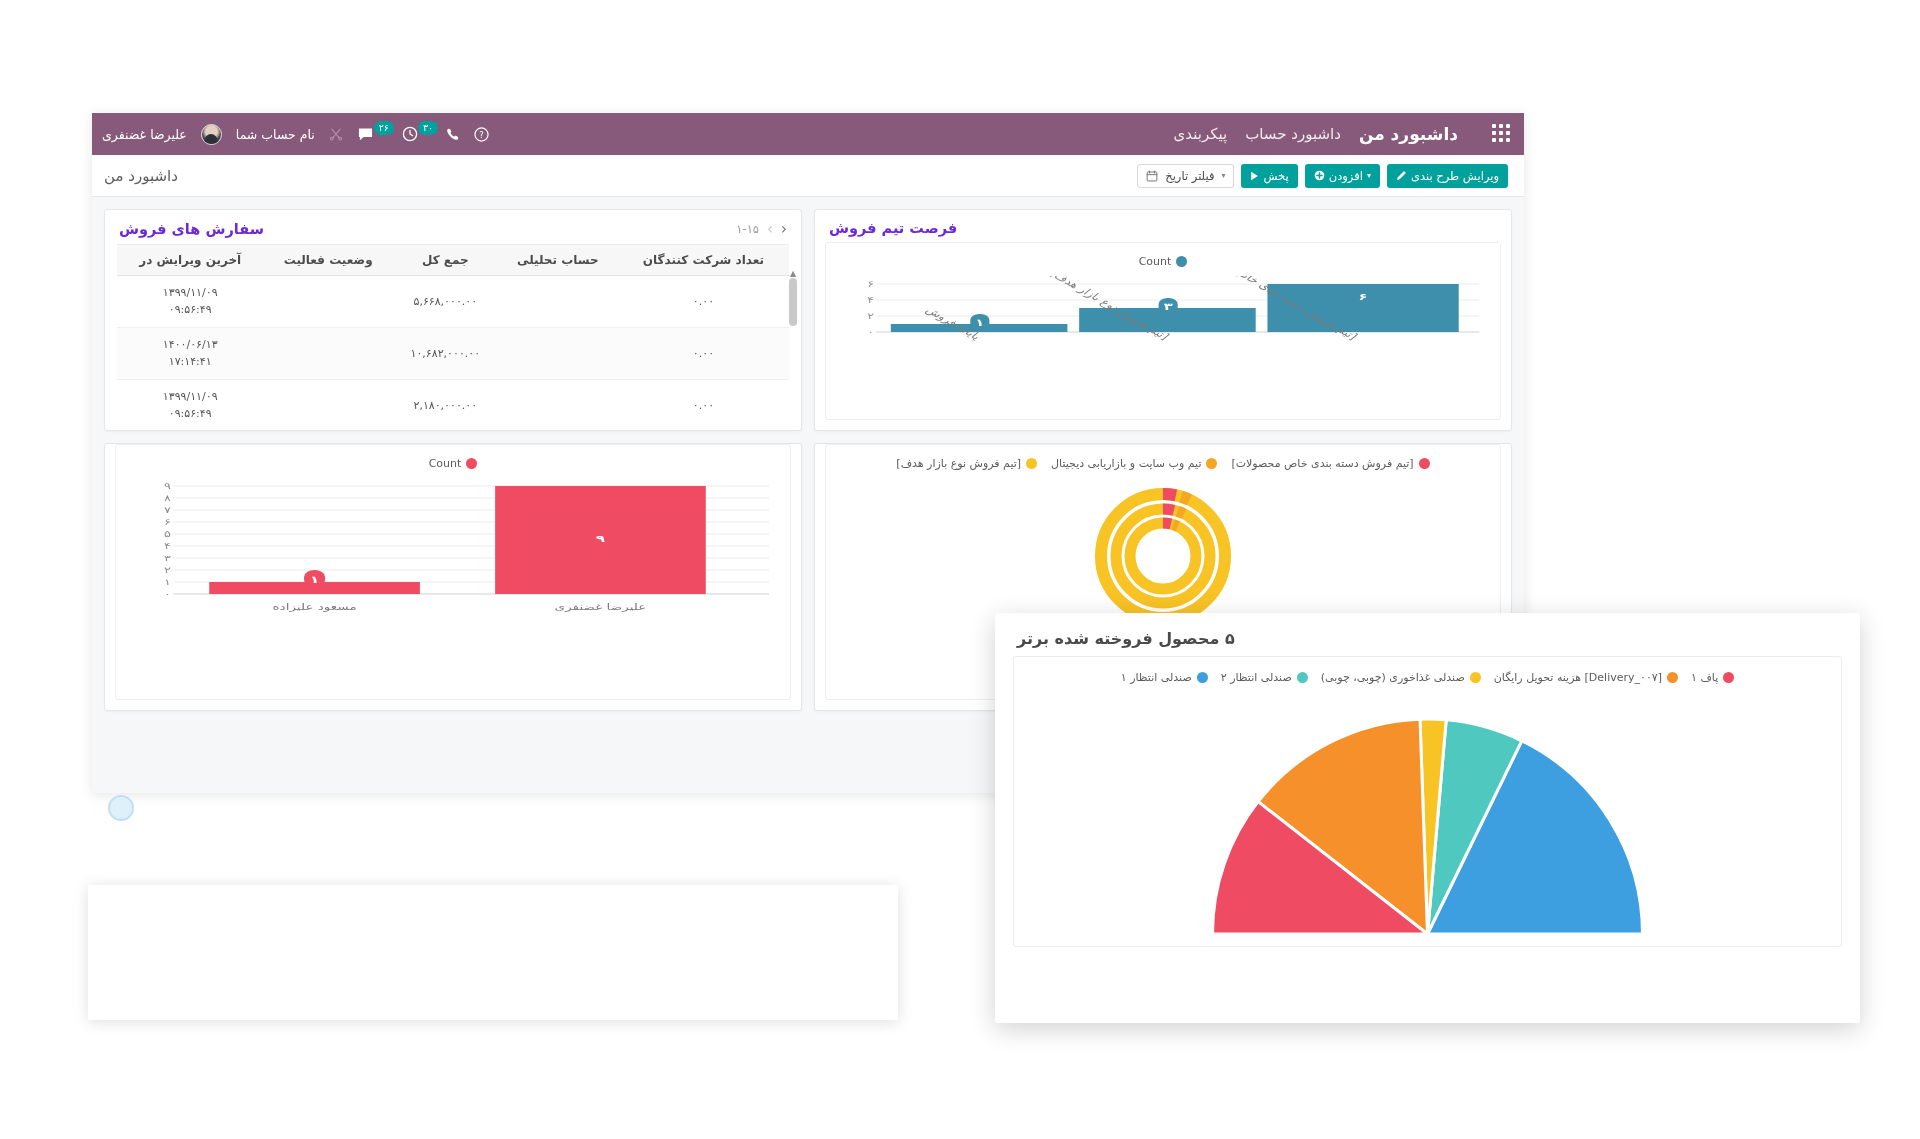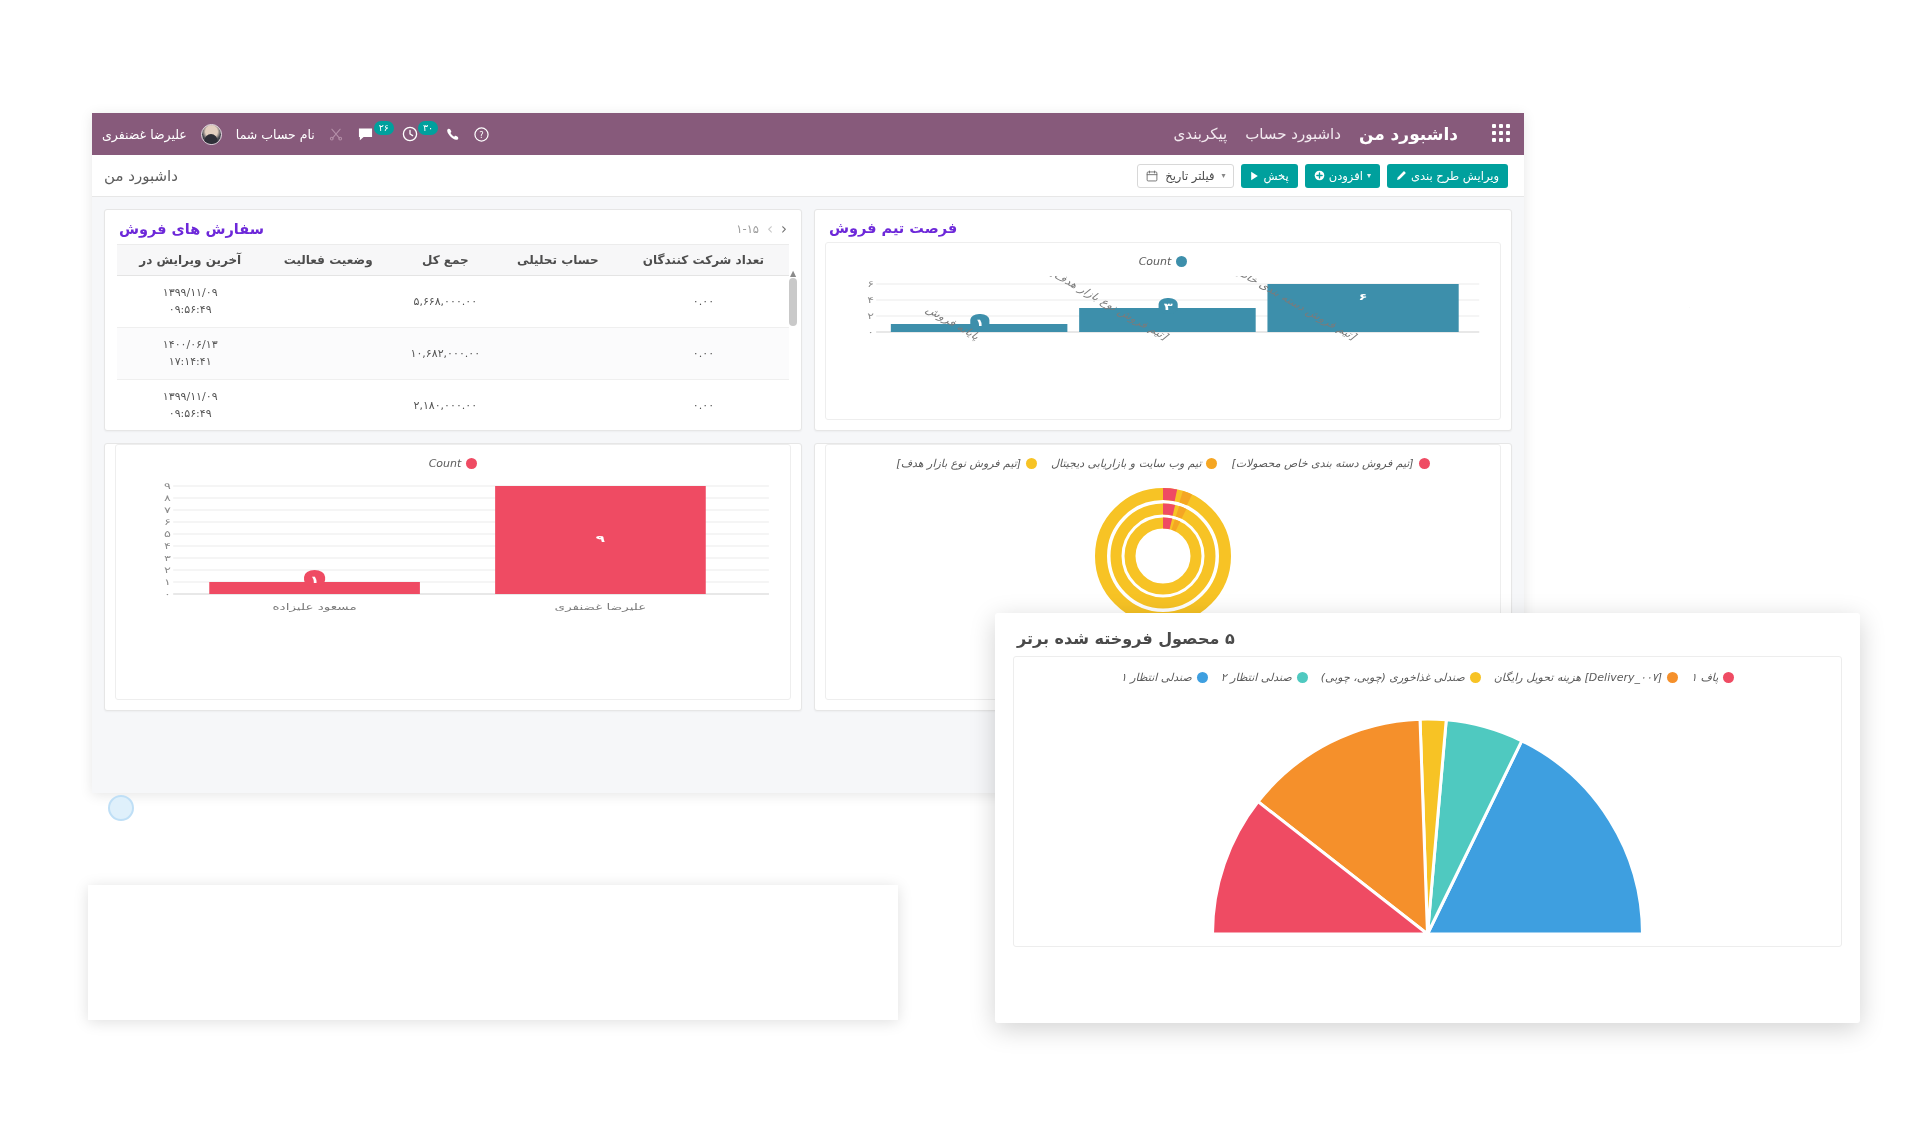--- a/index.html
+++ b/index.html
@@ -127,21 +127,21 @@
   .td-date { line-height:1.5; color:#585858; }
   .scroll-v {
     position:absolute; right: -8px; top: 26px; width:8px; height: 110px;
   }
   .scroll-v .thumb { width:8px; height: 48px; background:#c9c9c9; border-radius:4px; }
   .scroll-v .up { font-size:8px; color:#8a8a8a; text-align:center; line-height:8px; }
 
   
   .chart-box { border:1px solid #eee; border-radius:3px; padding: 8px 6px; background:#fff; height:100%; }
   .legend { display:flex; flex-wrap:wrap; justify-content:center; gap: 6px 14px; padding: 4px 6px 8px 6px; }
-  .legend-item { display:flex; align-items:center; gap:5px; font-size:11px; color:#5b5b5b; white-space:nowrap;font-style:italic; }
+  .legend-item { display:flex; align-items:center; gap:5px; font-size:11px; color:#5b5b5b; white-space:nowrap; }
   .dot { width:11px; height:11px; border-radius:50%; display:inline-block; }
   .legend-en { direction: ltr; unicode-bidi: isolate; }
 
   svg { display:block; }
   .axis-text { font-size: 8.5px; fill:#8c8c8c; }
   .grid-line { stroke:#ececec; stroke-width:1; }
   .axis-line { stroke:#d2d2d2; stroke-width:1; }
   .bar-label { font-size: 10px; fill:#fff; font-weight:600; }
   .cat-label { font-size: 9px; fill:#7b7b7b; }
 

